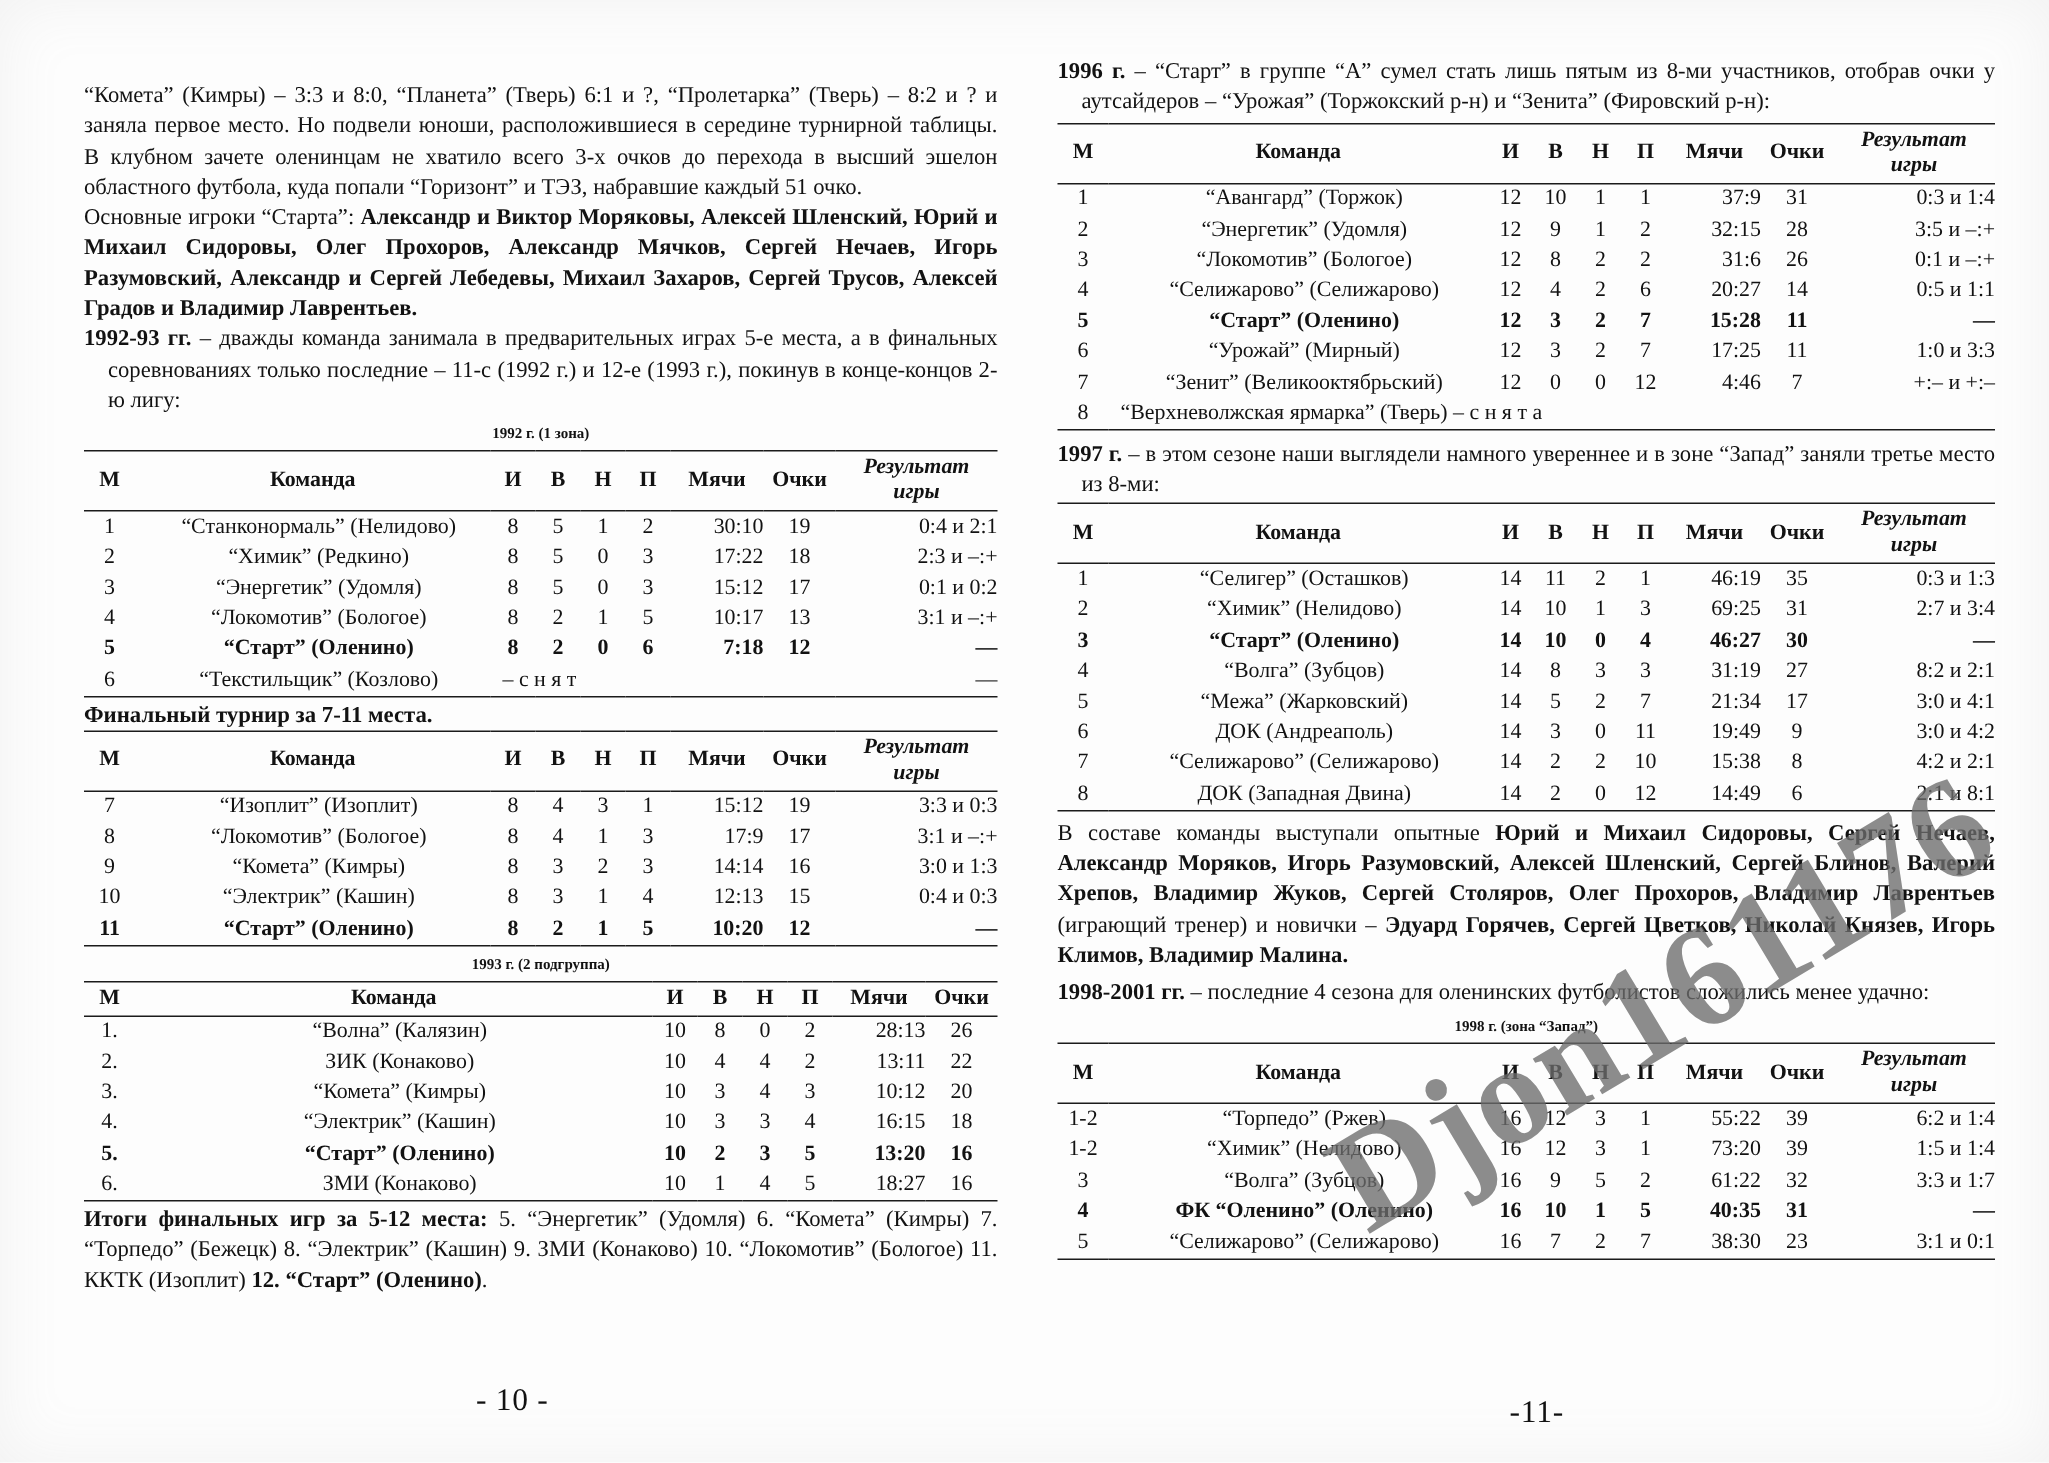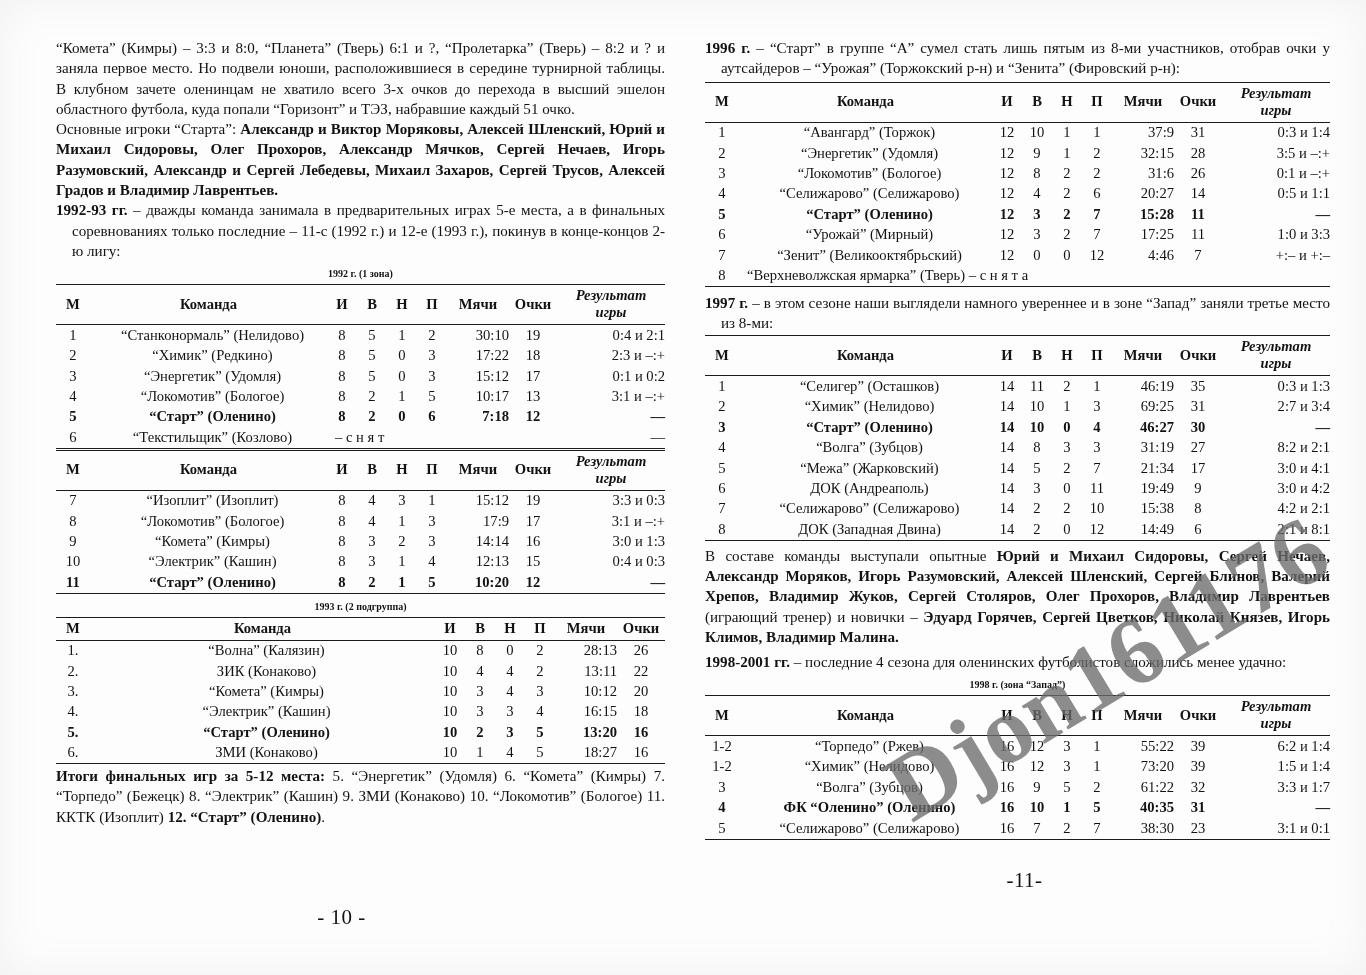--- a/index.html
+++ b/index.html
@@ -24,20 +24,21 @@
     flex-direction: row;
   }
 
   .column {
     position: relative;
     box-sizing: border-box;
   }
   .col-left {
     width: 683px;
     padding: 38px 18px 0 56px;
+    margin-top: 16px;
   }
   .col-right {
     width: 683px;
     padding: 38px 36px 16px 22px;
   }
 
   
   p.para {
     margin: 0;
     font-size: 15.1px;
@@ -119,21 +120,21 @@
 
   
   .pagenum {
     position: absolute;
     width: 100%;
     text-align: center;
     font-size: 21px;
     letter-spacing: 0.5px;
   }
   .pagenum-l { left: 0; top: 905px; }
-  .pagenum-r { left: 0; top: 868px; }
+  .pagenum-r { left: 0; top: 929px; }
 
   
   #watermark {
     position: absolute;
     left: 905px;
     top: 590px;
     width: 470px;
     height: 360px;
     pointer-events: none;
     z-index: 5;
@@ -249,20 +250,21 @@
             <tr>
               <td class="c-m vl-r">6</td>
               <td class="c-team vl-r">“Текстильщик” (Козлово)</td>
               <td class="spanned" colspan="6">–  с н я т</td>
               <td class="c-res vl-l">—</td>
             </tr>
           </tbody>
       </table>
     </div>
 
+    <div class="caption-left">Финальный турнир за 7-11 места.</div>
     <div class="tblwrap">
       <table class="st">
         <thead>
           <tr class="hdr">
             <th class="c-m vl-r">М</th>
             <th class="c-team vl-r">Команда</th>
             <th class="c-n">И</th>
             <th class="c-n">В</th>
             <th class="c-n">Н</th>
             <th class="c-n">П</th>

